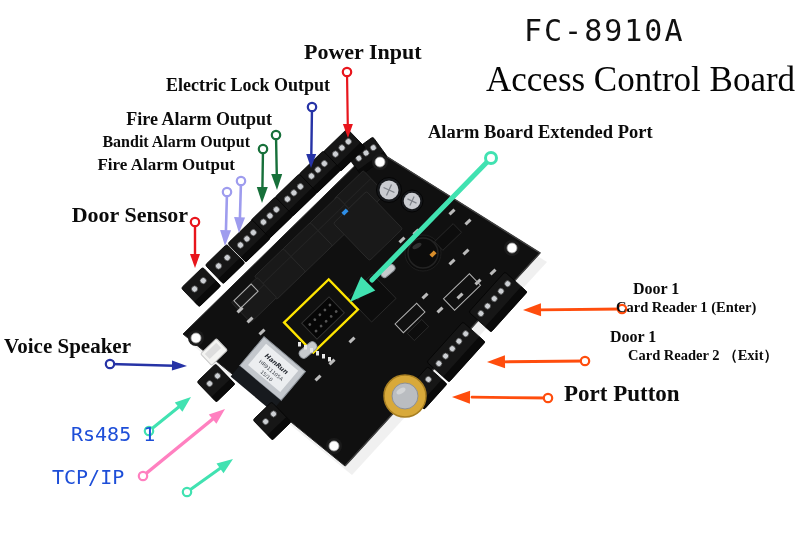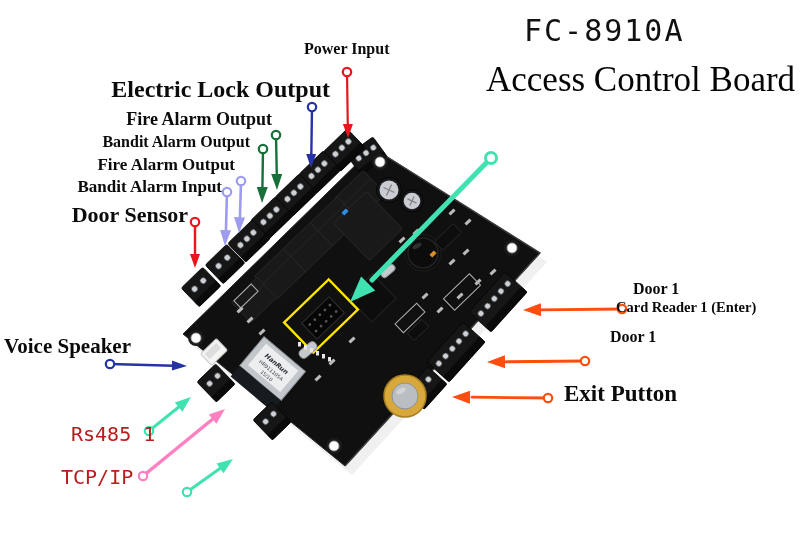--- a/index.html
+++ b/index.html
@@ -1,21 +1,21 @@
 <!DOCTYPE html>
 <html style="--c-red: #e8151c; --c-navy: #2633a6; --c-green: #17703a; --c-lavender: #9e9cee; --c-teal: #41e2b1; --c-pink: #ff80c0; --c-orange: #ff4d0d; --c-highlight: #ffe500;"><head>
 <meta charset="utf-8">
 <style>
   html,body{margin:0;padding:0;background:#fff}
   .stage{position:relative;width:800px;height:534px;background:#ffffff;overflow:hidden;
          font-family:"Liberation Serif",serif}
   svg.layer{position:absolute;left:0;top:0}
   .lbl{position:absolute;font-family:"Liberation Serif",serif;font-weight:700;color:#0b0b0b;
        white-space:nowrap;line-height:1.1}
-  .mono{font-family:"DejaVu Sans Mono",monospace;font-weight:400;color:#b91c1c}
+  .mono{font-family:"DejaVu Sans Mono",monospace;font-weight:400;color:#1d4ed8}
   .title-model{position:absolute;left:524px;top:13px;font-family:"DejaVu Sans Mono",monospace;
        font-size:30px;letter-spacing:2px;color:#111;font-weight:500}
   .title-product{position:absolute;left:486px;top:60px;font-family:"Liberation Serif",serif;
        font-weight:400;font-size:35px;color:#050505}
   
   .tb{fill:#161616;stroke:#040404;stroke-width:.8}
   .tbf{fill:#0a0a0a}
   .sc{fill:#cdd0d4;stroke:#3c3c3c;stroke-width:.7}
   .rl{fill:#191919;stroke:#2d2d2d;stroke-width:.8}
   .ic{fill:#0d0d0d;stroke:#2e2e2e;stroke-width:.8}
@@ -384,29 +384,30 @@
     <g class="arrow" style="--ac:var(--c-orange,#ff4d0d)">
       <line x1="548" y1="398" x2="472" y2="397.2" stroke-width="2.8"></line>
       <polygon points="452,397 469.9,403.7 470.1,390.7"></polygon>
         <circle class="tail" cx="548" cy="398" r="4.2"></circle>
       </g>
   </svg>
 
   <div class="title-model">FC-8910A</div>
   <div class="title-product">Access Control Board</div>
 
-  <div class="lbl" style="left:304px;top:40px;font-size:16px">Power Input</div>
-  <div class="lbl" style="right:470px;top:76px;font-size:24px">Electric Lock Output</div>
+  <div class="lbl" style="left:304px;top:40px;font-size:22px">Power Input</div>
+  <div class="lbl" style="right:470px;top:76px;font-size:18px">Electric Lock Output</div>
   <div class="lbl" style="right:528px;top:110px;font-size:18px">Fire Alarm Output</div>
   <div class="lbl" style="right:550px;top:133px;font-size:16px">Bandit Alarm Output</div>
   <div class="lbl" style="right:565px;top:156px;font-size:17px">Fire Alarm Output</div>
-  <div class="lbl" style="right:578px;top:178px;font-size:17px">Bandit Alarm Input</div>
   <div class="lbl" style="right:612px;top:203px;font-size:22px">Door Sensor</div>
+  <div class="lbl" style="left:428px;top:122px;font-size:18.5px">Alarm Board Extended Port</div>
   <div class="lbl" style="left:4px;top:335px;font-size:21px">Voice Speaker</div>
   <div class="lbl mono" style="left:71px;top:423px;font-size:20px">Rs485 1</div>
-  <div class="lbl mono" style="left:61px;top:466px;font-size:20px">TCP/IP</div>
+  <div class="lbl mono" style="left:52px;top:466px;font-size:20px">TCP/IP</div>
 
   <div class="lbl" style="left:633px;top:280px;font-size:16px">Door 1</div>
   <div class="lbl" style="left:616px;top:300px;font-size:14.5px">Card Reader 1 (Enter)</div>
   <div class="lbl" style="left:610px;top:328px;font-size:16px">Door 1</div>
-  <div class="lbl" style="left:564px;top:381px;font-size:23px">Exit Putton</div>
+  <div class="lbl" style="left:628px;top:348px;font-size:14.5px">Card Reader 2 （Exit）</div>
+  <div class="lbl" style="left:564px;top:381px;font-size:23px">Port Putton</div>
 
 </div>
 
 </body></html>

